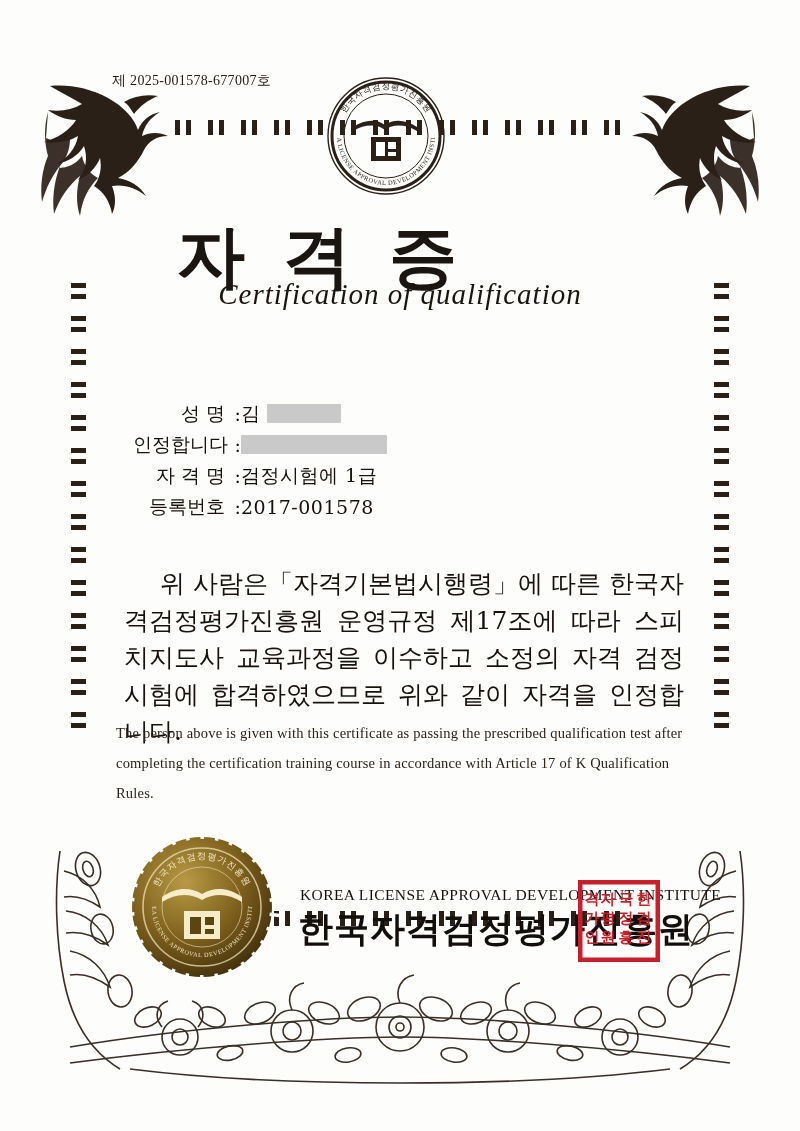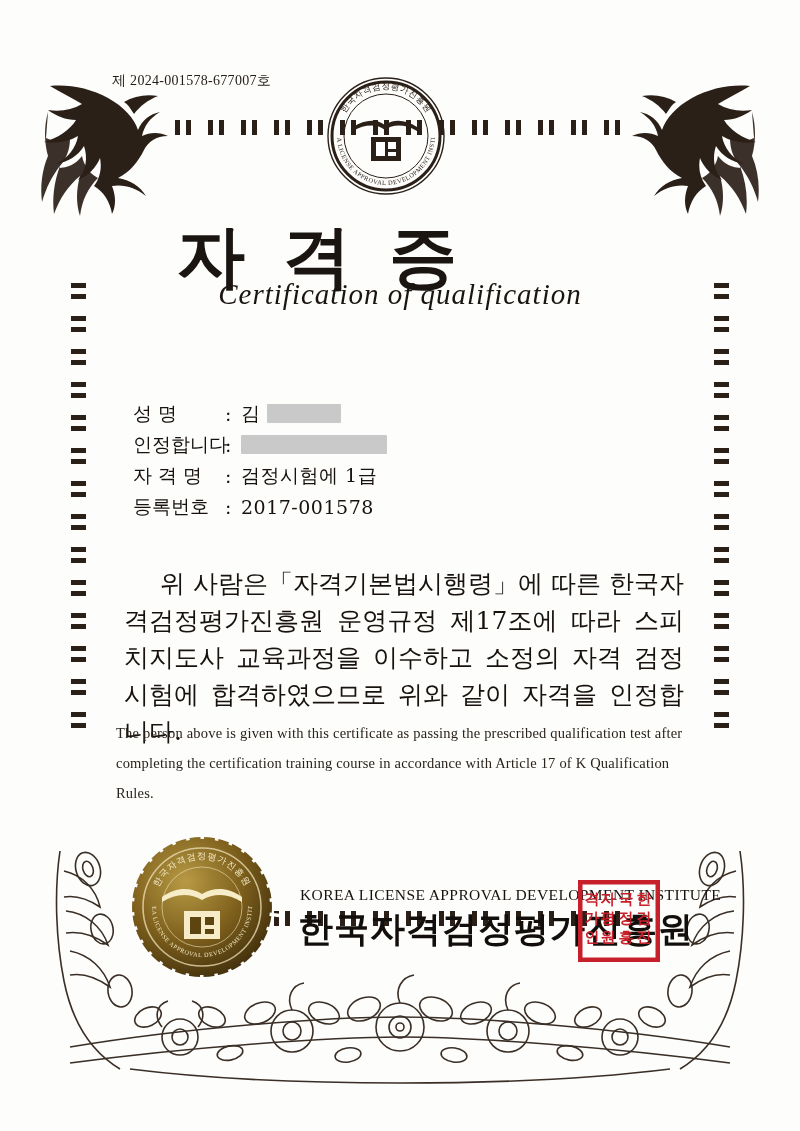--- a/index.html
+++ b/index.html
@@ -124,20 +124,21 @@
     font-family: "Liberation Serif", serif;
     color: #1a1511;
   }
 
   
   .fields {
     position: absolute;
     left: 133px; top: 398px;
     width: 480px;
     font-family: "DejaVu Serif", serif;
+    text-align: right;
   }
   .field-row {
     display: flex;
     align-items: center;
     height: 31px;
     font-size: 19px;
     color: #17120e;
   }
   .field-label {
     width: 92px;
@@ -250,21 +251,21 @@
                C58 90 50 98 40 102 C48 92 50 80 46 68 C40 78 30 84 18 86 C30 80 38 70 40 58
                C30 64 18 66 6 64 C20 60 32 52 38 42 C28 42 18 38 10 32 C22 34 34 32 44 26 C34 20 22 14 12 8 Z"></path>
       <path d="M10 34 C6 48 6 64 10 78 C4 92 2 108 4 124 C8 110 14 98 22 88 C16 104 14 120 16 136
                C22 120 30 108 42 98 C38 112 38 126 42 138 C44 122 50 110 60 100 C52 96 46 88 44 78
                C38 86 30 90 20 90 C28 82 32 72 32 60 C24 64 16 64 8 60 Z" opacity="0.92"></path>
       <circle cx="62" cy="22" r="4"></circle>
       <path d="M86 24 C96 18 108 16 120 18 C110 22 102 28 96 36 C92 30 90 26 86 24 Z"></path>
     </svg>
   </div>
 
-  <div class="doc-number">제 2024-001578-677007호</div>
+  <div class="doc-number">제 2025-001578-677007호</div>
 
   <div class="emblem-top">
     <svg viewBox="0 0 122 122" xmlns="http://www.w3.org/2000/svg">
       <defs>
         <path id="arcOuterTop" d="M 14 61 A 47 47 0 0 1 108 61"></path>
         <path id="arcOuterBot" d="M 12 61 A 49 49 0 0 0 110 61"></path>
       </defs>
       <circle cx="61" cy="61" r="58" fill="none" stroke="#2b2018" stroke-width="1.4"></circle>
       <circle cx="61" cy="61" r="54" fill="none" stroke="#2b2018" stroke-width="3"></circle>
       <circle cx="61" cy="61" r="42" fill="none" stroke="#2b2018" stroke-width="1"></circle>

